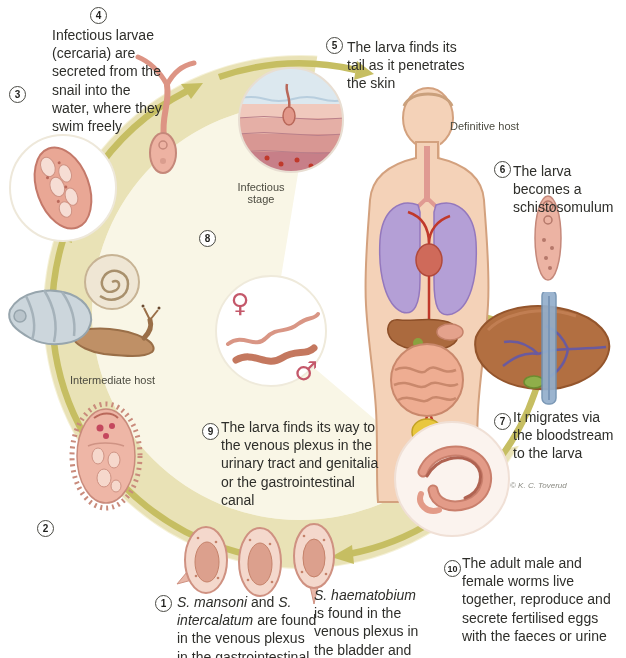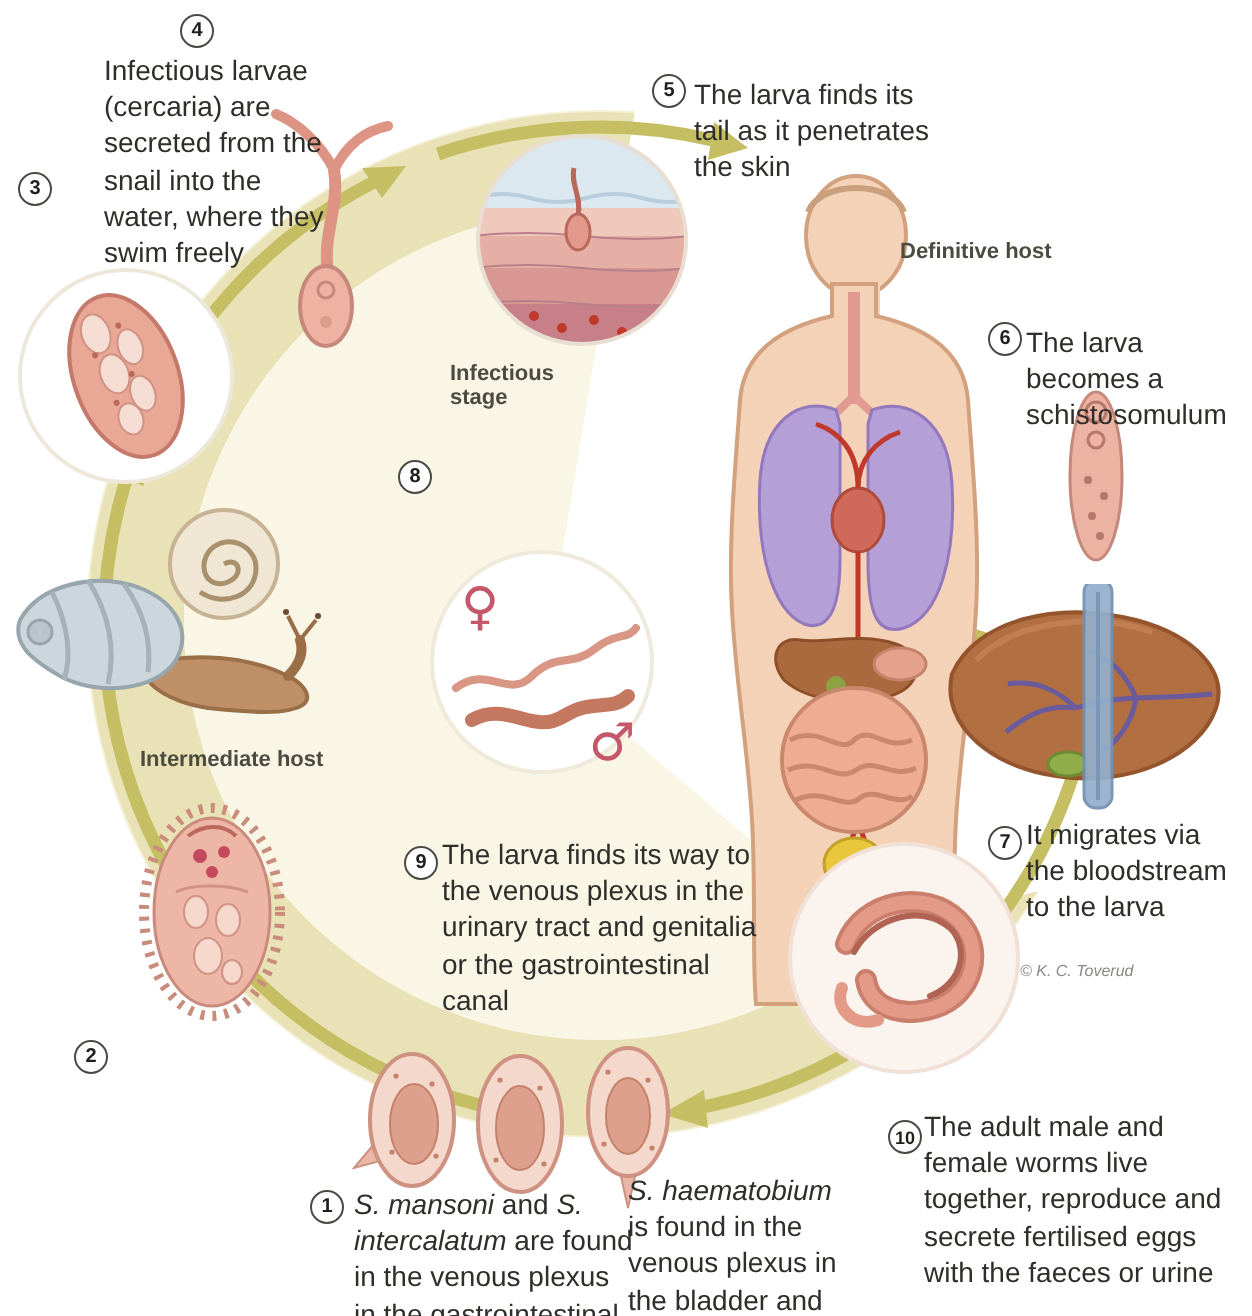--- a/index.html
+++ b/index.html
@@ -12,23 +12,23 @@
     position:absolute;width:17px;height:17px;border-radius:50%;
     background:#fff;border:1.5px solid #4a4a44;color:#1f1f1c;
     font-size:10px;font-weight:bold;display:flex;align-items:center;justify-content:center;
     box-sizing:border-box;z-index:5;
   }
   .note{
     position:absolute;font-size:14px;line-height:1.3;color:#2e2e2a;z-index:5;
   }
   .note i{font-style:italic;}
   .heading{
-    position:absolute;font-size:11px;font-weight:bold;color:#4c4b40;z-index:5;
-  }
-  .center{}
+    position:absolute;font-size:11px;font-weight:normal;color:#4c4b40;z-index:5;
+  }
+  .center{text-align:center;}
   .credit{
     position:absolute;font-size:8px;color:#8a8a82;z-index:5;font-style:italic;
   }
   svg{display:block;}
   svg text.sym{font-family:"DejaVu Sans", sans-serif;font-size:26px;font-weight:bold;fill:#c4586a;}
 </style>
 </head>
 <body>
 
 <div class="canvas">

